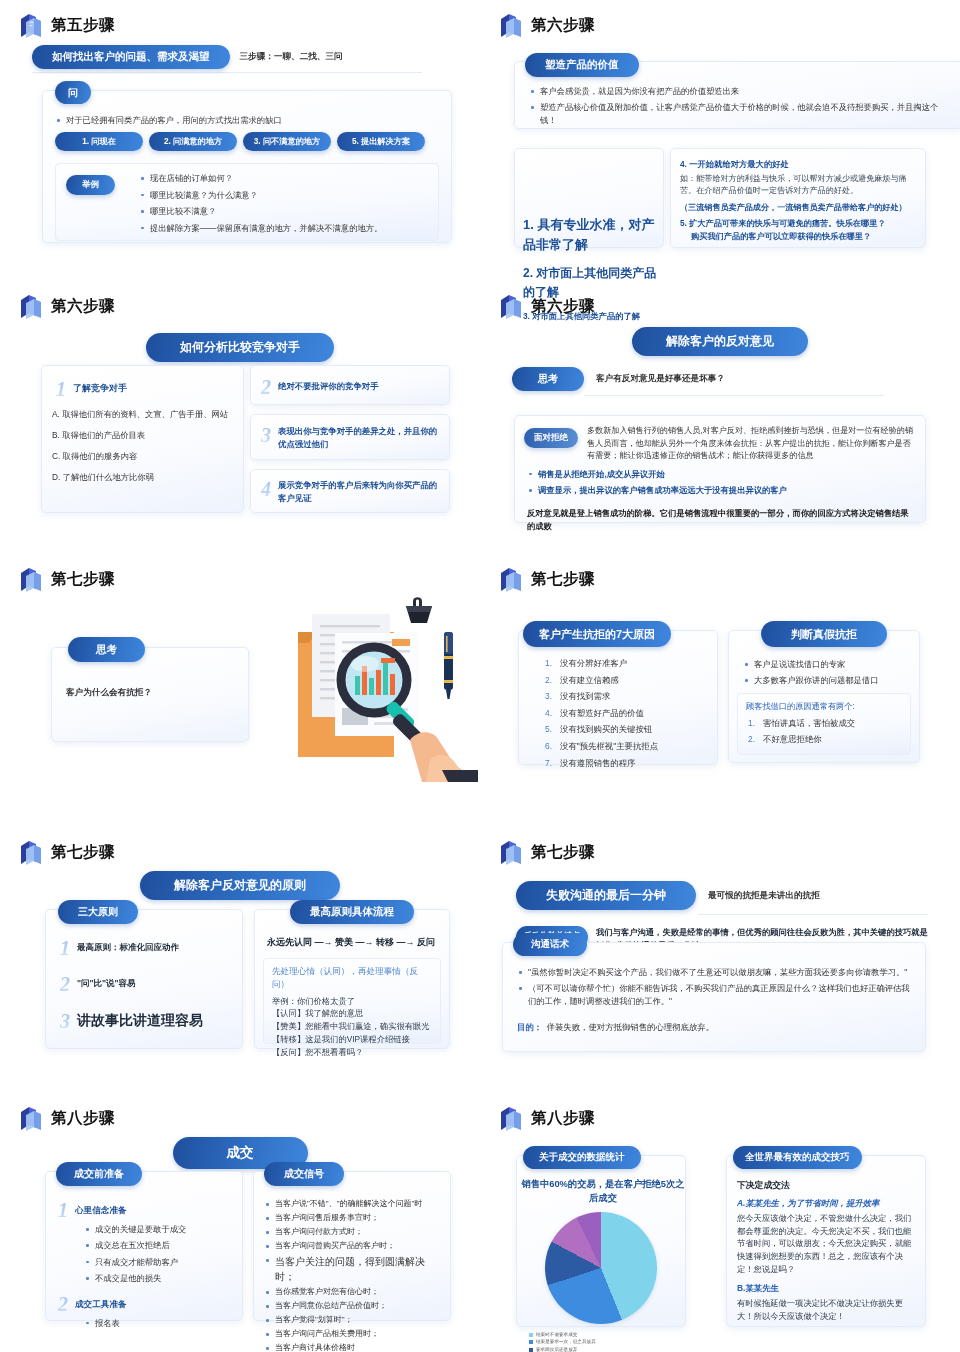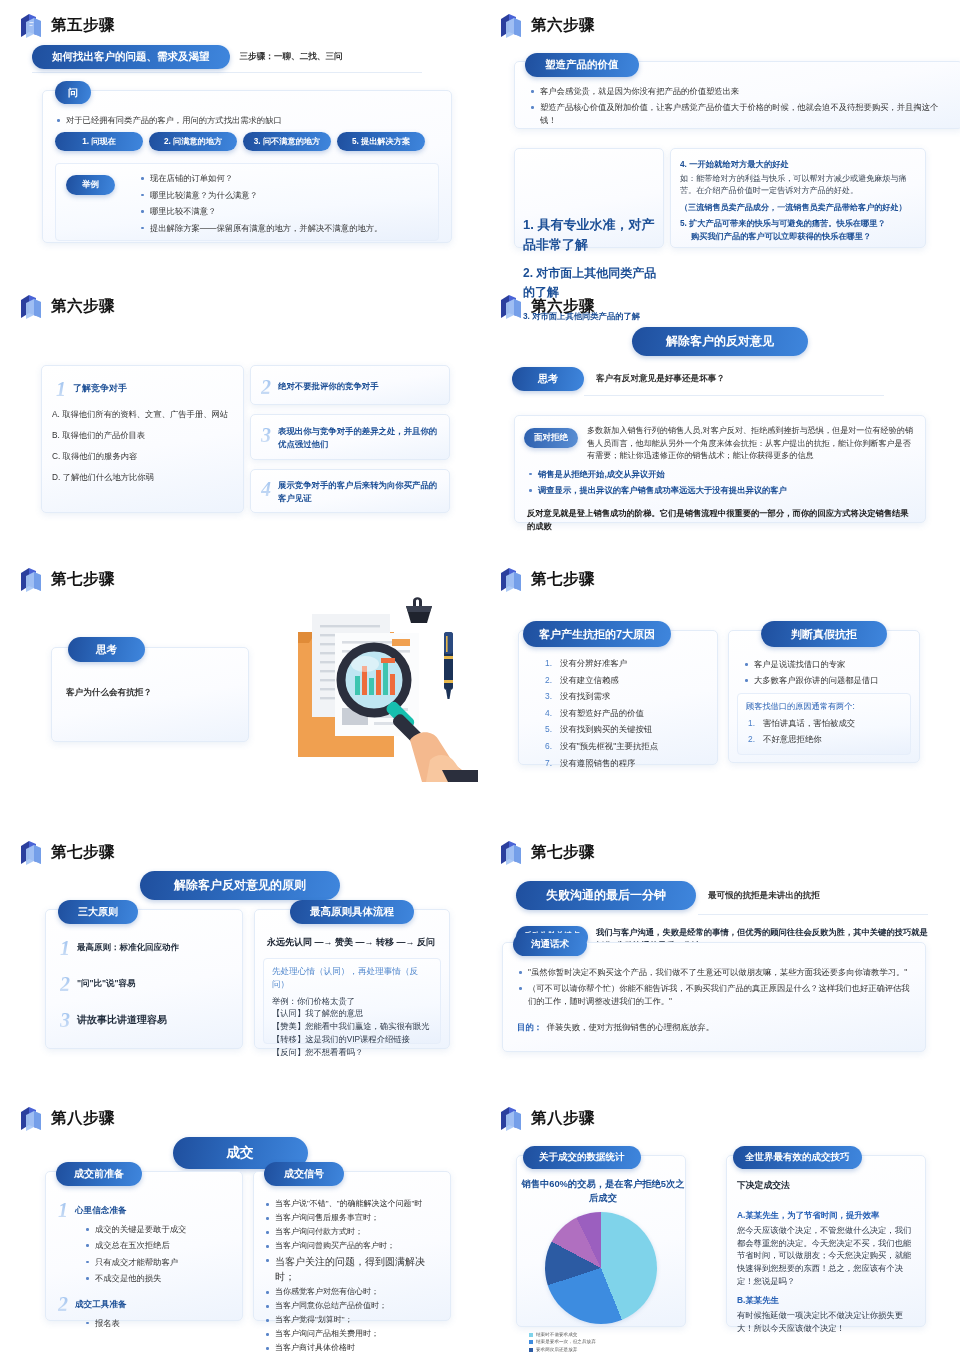--- a/index.html
+++ b/index.html
@@ -182,20 +182,23 @@
           <path d="M3 7 L11 2 L11 20 L3 25 Z" fill="#2b3f9e"></path>
           <path d="M11 2 L18 5 L18 23 L11 20 Z" fill="#4a63d6"></path>
           <path d="M8 10 L16 6 L23 9 L23 25 L16 22 L8 26 Z" fill="#a6c5f5" opacity=".92"></path>
           <path d="M16 6 L23 9 L23 25 L16 22 Z" fill="#6f9ae8" opacity=".9"></path>
         </g>
           </svg>
       </span>
       <span class="ptitle">第六步骤</span>
     </div>
 
+    <div style="text-align:center;margin-top:12px;">
+      <span class="pill lg">如何分析比较竞争对手</span>
+    </div>
 
     <div class="card" style="position:absolute;left:41px;top:84px;width:203px;height:148px;">
       <div class="numrow" style="padding:13px 0 0 14px;">
         <span class="bignum">1</span>
         <span class="bl b dkblue" style="font-size:9px;">了解竞争对手</span>
       </div>
       <div style="padding:9px 8px 0 10px;">
         <div class="bl" style="margin-bottom:8px;">A. 取得他们所有的资料、文宣、广告手册、网站</div>
         <div class="bl" style="margin-bottom:8px;">B. 取得他们的产品价目表</div>
         <div class="bl" style="margin-bottom:8px;">C. 取得他们的服务内容</div>
@@ -425,21 +428,21 @@
         <div class="numrow" style="margin-bottom:16px;">
           <span class="bignum">1</span>
           <span class="bl b" style="font-size:8.5px;color:#1f2b3b;">最高原则：标准化回应动作</span>
         </div>
         <div class="numrow" style="margin-bottom:16px;">
           <span class="bignum">2</span>
           <span class="bl b" style="font-size:8.5px;color:#1f2b3b;">"问"比"说"容易</span>
         </div>
         <div class="numrow">
           <span class="bignum">3</span>
-          <span class="bl b" style="font-size:10px;color:#1f2b3b;">讲故事比讲道理容易</span>
+          <span class="bl b" style="font-size:14px;color:#1f2b3b;">讲故事比讲道理容易</span>
         </div>
       </div>
     </div>
 
     <div class="card" style="position:absolute;left:254px;top:82px;width:196px;height:140px;">
       <div style="text-align:center;margin-top:-10px;">
         <span class="pill" style="font-size:10.5px;padding:5px 20px;">最高原则具体流程</span>
       </div>
       <div class="bl b" style="margin:12px 0 0 12px;font-size:9px;color:#17202e;">永远先认同 —→ 赞美 —→ 转移 —→ 反问</div>
       <div class="softcard" style="margin:8px 8px 0 8px;height:86px;padding:6px 8px;">
@@ -609,21 +612,21 @@
         </div>
       </div>
     </div>
 
     <div class="card" style="position:absolute;left:246px;top:62px;width:200px;height:172px;">
       <div style="margin:-10px 0 0 6px;">
         <span class="pill" style="font-size:9.5px;padding:5px 12px;">全世界最有效的成交技巧</span>
       </div>
       <div style="padding:10px 10px 0 10px;">
         <div class="bl b" style="font-size:8.8px;color:#18212e;">下决定成交法</div>
-        <div class="bl b blue" style="font-size:8.4px;margin-top:16px;">A.某某先生，为了节省时间，提升效率</div>
+        <div class="bl b blue" style="font-size:8.4px;margin-top:4px;font-style:italic;">A.某某先生，为了节省时间，提升效率</div>
         <div class="bl" style="font-size:8.3px;margin-top:2px;color:#2b3646;">您今天应该做个决定，不管您做什么决定，我们都会尊重您的决定。今天您决定不买，我们也能节省时间，可以做朋友；今天您决定购买，就能快速得到您想要的东西！总之，您应该有个决定！您说是吗？</div>
         <div class="bl b blue" style="font-size:8.4px;margin-top:6px;">B.某某先生</div>
         <div class="bl" style="font-size:8.3px;margin-top:2px;color:#2b3646;">有时候拖延做一项决定比不做决定让你损失更大！所以今天应该做个决定！</div>
       </div>
     </div>
   </div>
 
 </div>
 
 </body></html>

